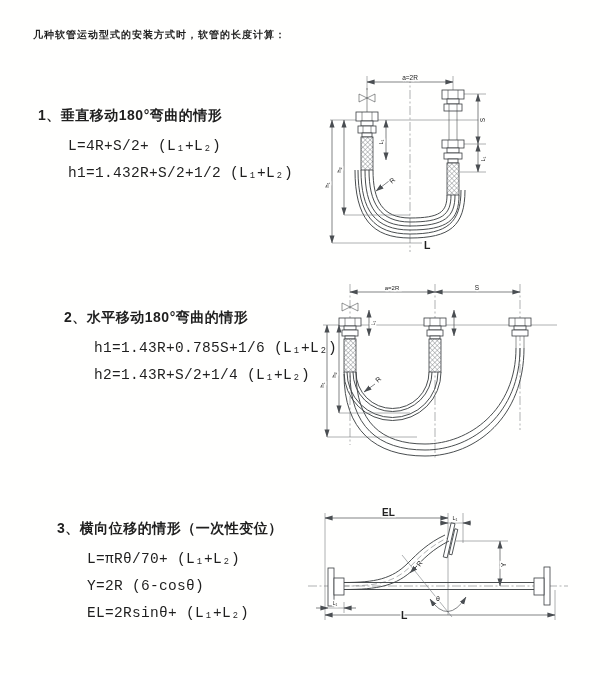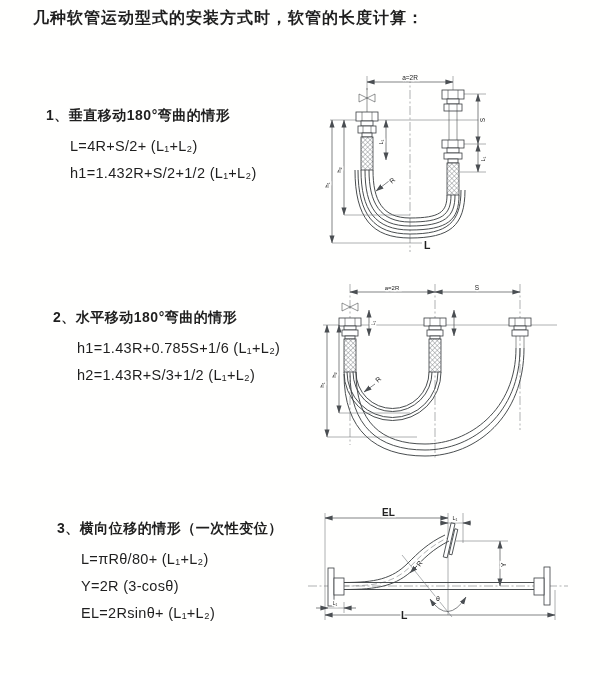--- a/index.html
+++ b/index.html
@@ -1,41 +1,41 @@
 <!DOCTYPE html>
 <html><head>
 <meta charset="utf-8">
 <style>
   html,body{margin:0;padding:0;background:#fff;}
   #page{position:relative;width:600px;height:675px;background:#fffffe;overflow:hidden;
         font-family:"Liberation Sans","DejaVu Sans",sans-serif;color:#1f1f1f;}
-  .title{position:absolute;left:33px;top:8px;font-size:16px;font-weight:bold;letter-spacing:1px;}
+  .title{position:absolute;left:33px;top:28px;font-size:10px;font-weight:bold;letter-spacing:1px;}
   .section{position:absolute;}
   .heading{font-size:14px;font-weight:bold;letter-spacing:0.5px;white-space:nowrap;}
-  .formula{font-size:14.5px;margin-left:24px;line-height:27px;white-space:nowrap;letter-spacing:0.3px;}
+  .formula{font-size:14.5px;margin-left:30px;line-height:27px;white-space:nowrap;letter-spacing:0.3px;font-family:Liberation Mono, monospace;}
   .formulas{margin-top:8px;}
   svg{position:absolute;}
   svg text{font-family:"Liberation Sans","DejaVu Sans",sans-serif;fill:#222;}
   .lbl{paint-order:stroke;stroke:#fffffe;stroke-width:2.5px;}
   .dim{stroke:#4a4e52;stroke-width:0.7;fill:none;}
   .thin{stroke:#6b6f73;stroke-width:0.55;fill:none;}
   .cl{stroke:#7a7e82;stroke-width:0.6;fill:none;stroke-dasharray:9 2.5 2 2.5;}
   .cl2{stroke:#7a7e82;stroke-width:0.6;fill:none;stroke-dasharray:6 3;}
   .hose{stroke:#3f4346;stroke-width:0.95;fill:none;}
   .fit{stroke:#3a3e41;stroke-width:0.8;fill:#fff;}
   .fac{stroke:#3a3e41;stroke-width:0.55;fill:none;}
 </style>
 </head>
 <body>
 
 <div id="page">
 
   <div class="title">几种软管运动型式的安装方式时，软管的长度计算：</div>
 
-  <div class="section" style="left:46px;top:107px;">
+  <div class="section" style="left:38px;top:107px;">
     <div class="heading">1、垂直移动180°弯曲的情形</div>
     <div class="formulas">
       <div class="formula">L=4R+S/2+ (L₁+L₂)</div>
       <div class="formula">h1=1.432R+S/2+1/2 (L₁+L₂)</div>
     </div>
   </div>
 
   <svg style="left:310px;top:60px;" width="290" height="200" viewBox="0 0 290 200">
     <defs>
       <marker id="a1" viewBox="0 0 10 10" refX="9.5" refY="5" markerWidth="8" markerHeight="8" orient="auto-start-reverse" markerUnits="userSpaceOnUse">
@@ -128,25 +128,25 @@
       <line class="dim" x1="168" y1="84" x2="168" y2="112" marker-start="url(#a1)" marker-end="url(#a1)"></line>
       <text class="lbl" font-size="5.5" text-anchor="middle" transform="translate(175,99) rotate(-90)">L₁</text>
 
       <line class="dim" x1="79" y1="121" x2="66" y2="131" marker-end="url(#a1)"></line>
       <text class="lbl" font-size="7" transform="translate(82,124) rotate(-42)">R</text>
 
       <text class="lbl" x="114" y="189" font-size="10.5" font-weight="bold">L</text>
     </g>
   </svg>
 
-  <div class="section" style="left:53px;top:309px;">
+  <div class="section" style="left:64px;top:309px;">
     <div class="heading">2、水平移动180°弯曲的情形</div>
     <div class="formulas">
       <div class="formula">h1=1.43R+0.785S+1/6 (L₁+L₂)</div>
-      <div class="formula">h2=1.43R+S/3+1/2 (L₁+L₂)</div>
+      <div class="formula">h2=1.43R+S/2+1/4 (L₁+L₂)</div>
     </div>
   </div>
 
   <svg style="left:305px;top:280px;" width="295" height="185" viewBox="0 0 295 185">
     <defs>
       <marker id="a2" viewBox="0 0 10 10" refX="9.5" refY="5" markerWidth="8" markerHeight="8" orient="auto-start-reverse" markerUnits="userSpaceOnUse">
         <path d="M0,1.8 L10,5 L0,8.2 Z" fill="#4a4e52"></path>
       </marker>
       <pattern id="b2" width="3.4" height="3.4" patternUnits="userSpaceOnUse" patternTransform="rotate(45)">
         <rect width="3.4" height="3.4" fill="#fff"></rect>
@@ -226,22 +226,22 @@
       <line class="dim" x1="149" y1="30" x2="149" y2="56" marker-start="url(#a2)" marker-end="url(#a2)"></line>
 
       <line class="dim" x1="70" y1="104" x2="59" y2="112" marker-end="url(#a2)"></line>
       <text class="lbl" font-size="7" transform="translate(73,103) rotate(-42)">R</text>
     </g>
   </svg>
 
   <div class="section" style="left:57px;top:520px;">
     <div class="heading">3、横向位移的情形（一次性变位）</div>
     <div class="formulas">
-      <div class="formula">L=πRθ/80+ (L₁+L₂)</div>
-      <div class="formula">Y=2R (3-cosθ)</div>
+      <div class="formula">L=πRθ/70+ (L₁+L₂)</div>
+      <div class="formula">Y=2R (6-cosθ)</div>
       <div class="formula">EL=2Rsinθ+ (L₁+L₂)</div>
     </div>
   </div>
 
   <svg style="left:300px;top:505px;" width="300" height="135" viewBox="0 0 300 135">
     <defs>
       <marker id="a3" viewBox="0 0 10 10" refX="9.5" refY="5" markerWidth="8" markerHeight="8" orient="auto-start-reverse" markerUnits="userSpaceOnUse">
         <path d="M0,1.8 L10,5 L0,8.2 Z" fill="#4a4e52"></path>
       </marker>
     </defs>

